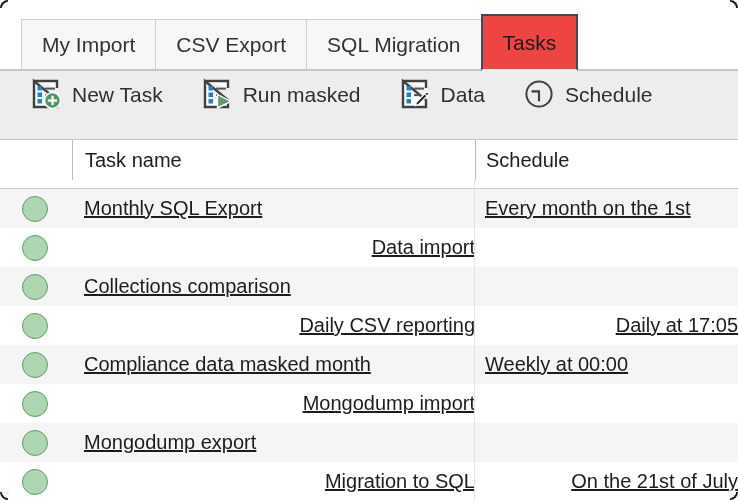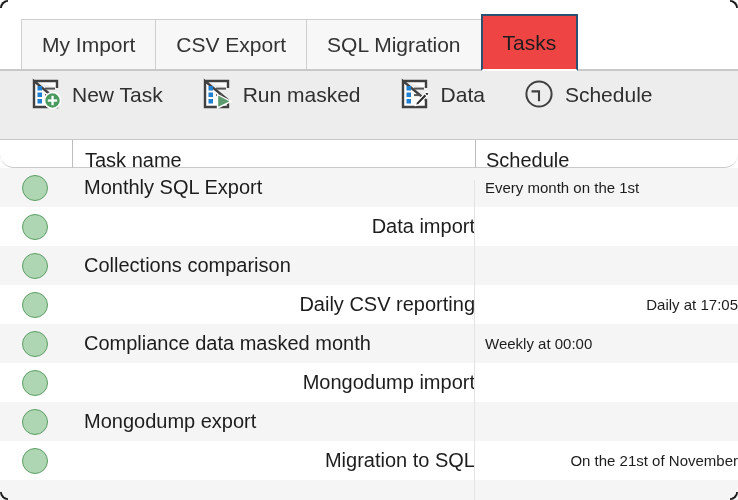--- a/index.html
+++ b/index.html
@@ -157,24 +157,23 @@
     position: absolute;
     top: 140px;
     left: 0;
     width: 738px;
     height: 360px;
     background: #ffffff;
     overflow: hidden;
   }
   .thead {
     position: relative;
-    height: 28px;
+    height: 49px;
     background: #ffffff;
     border-bottom: 1px solid #cacaca;
-    border-radius: 16px;
   }
   .thead .th {
     position: absolute;
     top: 0;
     height: 40px;
     display: flex;
     align-items: center;
     font-size: 20px;
     color: #1d1d1d;
   }
@@ -209,29 +208,31 @@
     display: block;
   }
   .cell-name {
     width: 403px;
     flex: 0 0 403px;
     padding-left: 12px;
     font-size: 20px;
     color: #1d1d1d;
     overflow: hidden;
     white-space: nowrap;
+    text-decoration: underline;
   }
   .cell-sched {
     width: 263px;
     flex: 0 0 263px;
     padding-left: 10px;
-    font-size: 15px;
+    font-size: 20px;
     color: #1d1d1d;
     overflow: hidden;
     white-space: nowrap;
+    text-decoration: underline;
   }
   .colsep {
     position: absolute;
     top: 40px;
     bottom: 0;
     width: 1px;
     background: #e3e3e3;
     pointer-events: none;
   }
   .colsep.s1 { left: 474px; }
@@ -365,21 +366,21 @@
             <span class="dot"></span>
           </div>
           <div class="cell-name">Mongodump export</div>
           <div class="cell-sched"></div>
         </div>
         <div class="row even">
           <div class="cell-status">
             <span class="dot"></span>
           </div>
           <div class="cell-name">Migration to SQL</div>
-          <div class="cell-sched">On the 21st of November</div>
+          <div class="cell-sched">On the 21st of July</div>
         </div>
         <div class="row odd">
           <div class="cell-status"></div>
           <div class="cell-name"></div>
           <div class="cell-sched"></div>
         </div>
       </div>
     <div class="colsep s1"></div>
   </div>
 

